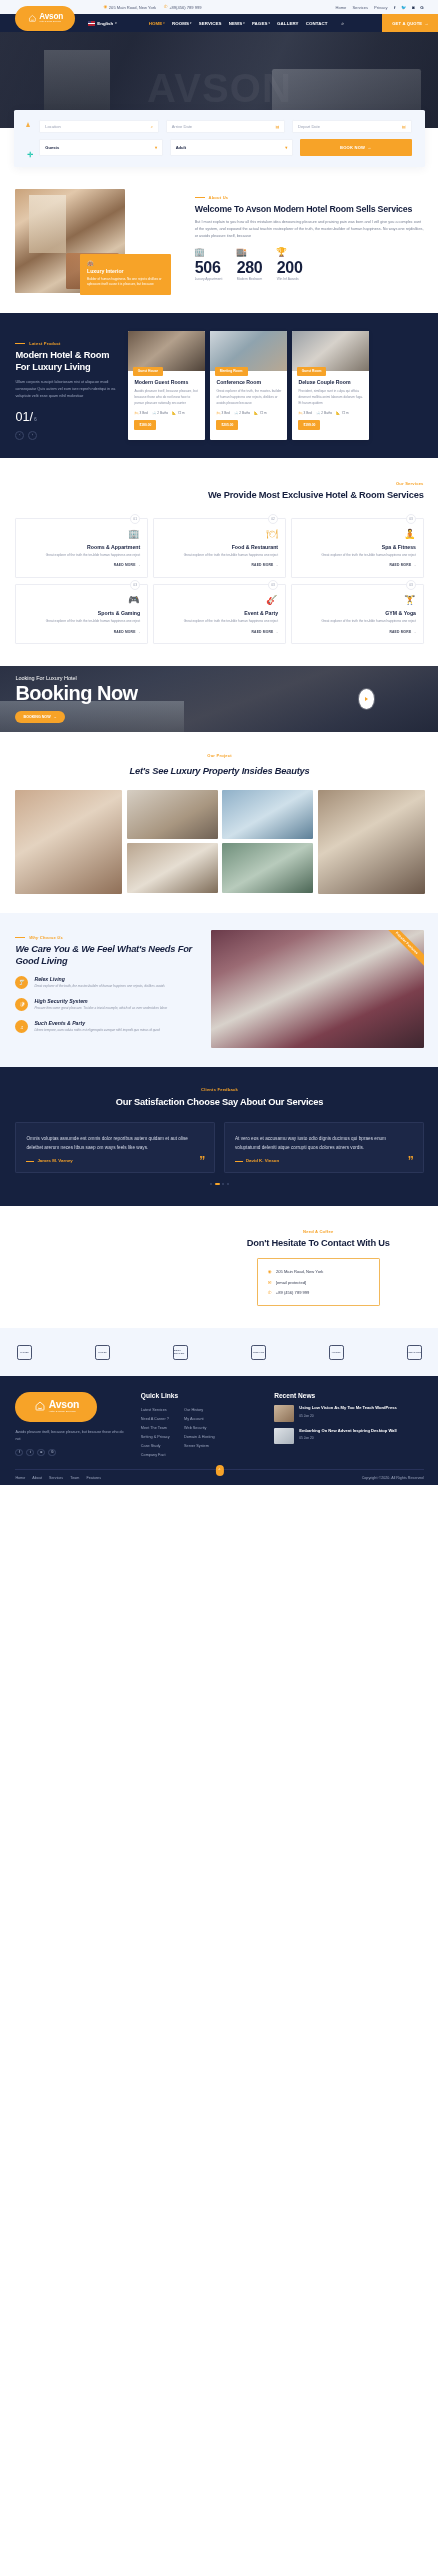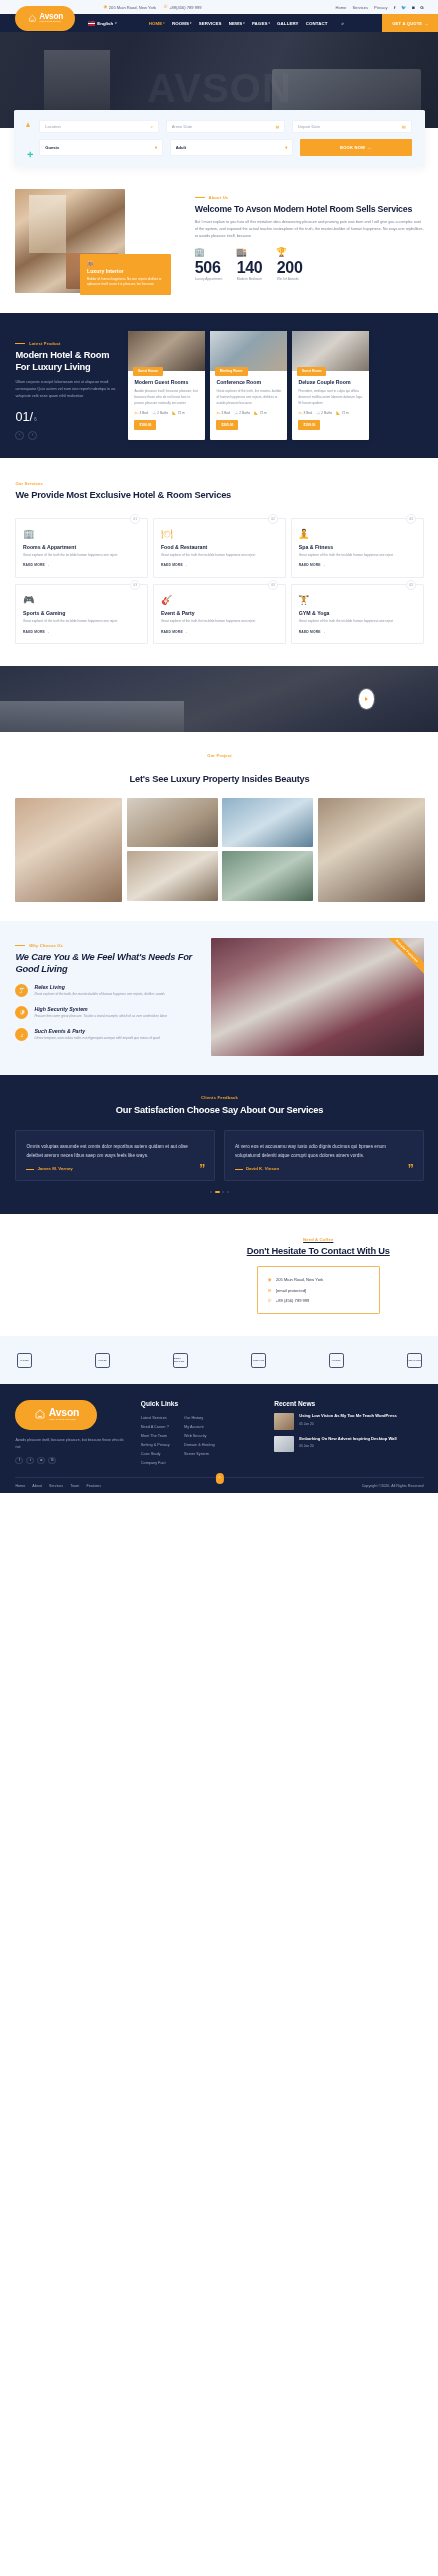--- a/index.html
+++ b/index.html
@@ -161,21 +161,21 @@
            font-size:3.3px; font-weight:bold; padding:2.7px 5px; border-radius:1.1px;}
   .rbody{ padding:7.7px 6px 6.6px;}
   .rtitle{ font-size:5.2px; font-weight:bold; line-height:1.3;}
   .rdesc{ font-size:3.2px; color:#8b92a5; line-height:1.85; margin-top:3.3px;}
   .rmeta{ display:flex; flex-wrap:wrap; gap:4.4px; margin-top:4.4px; font-size:3.2px; color:#6f7689;}
   .rmeta i{ color:#f7a328; font-style:normal; margin-right:1.1px;}
   .rprice{ margin-top:5px; display:inline-block; background:#f7a328; color:#fff;
            font-size:3.3px; font-weight:bold; padding:2.7px 5px; border-radius:1.1px;}
 
   
-  .services{ padding:18.7px 15.4px 22px; text-align:left;border-radius:24px;}
+  .services{ padding:18.7px 15.4px 22px; text-align:right;border-radius:24px;}
   .services .sec-h2{ margin-top:3.3px;}
   .sgrid{ display:flex; flex-wrap:wrap; gap:5.5px; margin-top:15.4px; justify-content:center;}
   .scard{ width:calc((100% - 11px)/3); border:0.5px solid #ecedf3; border-radius:1.1px;
           padding:11px 6.6px 8.8px; position:relative; background:#fff;}
   .snum{ position:absolute; right:6.6px; top:-5px; width:10px;height:10px;border-radius:50%;
          background:#fff; border:0.5px solid #ecedf3; color:#9aa1b4; font-size:3.3px;
          display:flex;align-items:center;justify-content:center;}
   .sic{ font-size:9.3px; color:#f0b042; line-height:1;}
   .st{ font-size:5.2px; font-weight:bold; margin-top:5px;}
   .sp{ font-size:3.2px; color:#8b92a5; line-height:1.85; margin-top:2.7px;}
@@ -197,21 +197,21 @@
   .banner-btn{ display:inline-flex; align-items:center; gap:2.7px; margin-top:6.6px;
     background:#f7a328; color:#fff; font-size:3.6px; font-weight:bold; padding:4.4px 8.2px; border-radius:8.8px;}
   .play{ position:absolute; right:65px; top:50%; transform:translateY(-50%);
     width:15.4px;height:20px;border-radius:50%; background:#fff; display:flex;align-items:center;
     justify-content:center; box-shadow:0 0 0 1.1px rgba(255,255,255,.25);}
   .play:after{ content:""; border-left:3.8px solid #f7a328; border-top:2.5px solid transparent;
                border-bottom:2.5px solid transparent; margin-left:1.1px;}
 
   
   .project{ padding:16.5px 15.4px 18.7px; text-align:center;}
-  .project .sec-h2{ margin-top:15px;}
+  .project .sec-h2{ margin-top:7px;font-style:italic;}
   .pgrid{ display:flex; gap:4.4px; margin-top:12px;}
   .pcol{ display:flex; flex-direction:column; gap:4.4px;}
   .pimg{ border-radius:1.1px; }
   .p1{ width:107px;height:104px; background:linear-gradient(150deg,#caa98d,#e4d3c0 40%,#8f6f57);}
   .p2{ width:91px;height:49px; background:linear-gradient(150deg,#d6cec3,#a89680 60%,#6f6154);}
   .p3{ width:91px;height:50px; background:linear-gradient(150deg,#b9a58f,#e6ded2 50%,#7e6c58);}
   .p4{ width:91px;height:49px; background:linear-gradient(150deg,#8fb0c8,#cfe0ea 50%,#5c7f97);}
   .p5{ width:91px;height:50px; background:linear-gradient(150deg,#6f8f7b,#b8cbbc 50%,#4b6655);}
   .p6{ width:107px;height:104px; background:linear-gradient(150deg,#a38d76,#ddd0bd 40%,#6b584a);}
 
@@ -236,21 +236,21 @@
   .tcard{ flex:1; background:#1c2747; border:0.5px solid #2a3558; border-radius:1.1px; padding:11px 10px 8.8px; text-align:left; position:relative;}
   .tq{ font-size:4.7px; color:#d6dbe9; line-height:1.95;}
   .tn{ margin-top:6.6px; font-size:4.4px; font-weight:bold; color:#f7a328; display:flex; align-items:center; gap:3.3px;}
   .tn:before{ content:""; width:7.7px;height:0.8px;background:#f7a328;display:inline-block;}
   .tmark{ position:absolute; right:8.8px; bottom:5.5px; color:#f7a328; font-size:12px; font-weight:bold; line-height:1;}
   .dots{ display:flex; gap:2.7px; justify-content:center; margin-top:10px;}
   .dot{ width:2.2px;height:2.2px;border-radius:50%;background:#3a4668;}
   .dot.on{ background:#f7a328; width:5px; border-radius:1.1px;}
 
   
-  .contact{ padding:18.7px 15.4px 22px; display:flex; gap:16.5px; align-items:center;text-decoration:underline;}
+  .contact{ padding:18.7px 15.4px 22px; display:flex; gap:16.5px; align-items:center;}
   .c-left{ width:181px;}
   .contact-right{ flex:1; text-align:center;}
   .contact-right .sec-h2{ margin:3.3px 0 7.7px; font-size:9.3px;}
   .cbox{ border:0.5px solid #f2b85a; border-radius:1.1px; padding:7.7px 10px; text-align:left; display:inline-block; min-width:123px;}
   .crow{ display:flex; align-items:center; gap:4.4px; font-size:4.1px; color:#3a4056; padding:2.7px 0;}
   .crow i{ color:#f7a328; font-style:normal; font-size:4.4px;}
 
   
   .brands{ background:#f2f6fd; padding:13px 15.4px; display:flex; justify-content:space-between; align-items:center;}
   .brand{ width:18.7px;height:22px; color:#2b3657; opacity:.85; font-size:2.2px; display:flex;
@@ -428,21 +428,21 @@
       <div class="sec-h2">Welcome To Avson Modern Hotel Room Sells Services</div>
       <div class="lead">But I must explain to you how all this mistaken idea denouncing pleasure and praising pain was born and I will give you a complec ount of the system, and expound the actual teachin reatexplorer of the truth, the master-builder of human happiness. No ways one rejdislikes, or avoids pleasure itself, because</div>
       <div class="stats">
         <div class="stat">
           <div class="stat-ic">🏢</div>
           <div class="stat-n">506</div>
           <div class="stat-l">Luxury Appartment</div>
         </div>
         <div class="stat">
           <div class="stat-ic">🏬</div>
-          <div class="stat-n">140</div>
+          <div class="stat-n">280</div>
           <div class="stat-l">Modern Bedroom</div>
         </div>
         <div class="stat">
           <div class="stat-ic">🏆</div>
           <div class="stat-n">200</div>
           <div class="stat-l">Win Inf Awards</div>
         </div>
       </div>
     </div>
   </div>
@@ -563,20 +563,28 @@
         <div class="sic">🏋</div>
         <div class="st">GYM &amp; Yoga</div>
         <div class="sp">Great explorer of the truth the ter-blde human happiness one reject</div>
         <span class="sread"><span>RAED MORE</span> →</span>
       </div>
 
     </div>
   </div>
 
   <div class="banner">
+    <div class="banner-in">
+      <div class="banner-sub">Looking For Luxury Hotel</div>
+      <div class="banner-h">Booking Now</div>
+      <div class="banner-btn">
+        <span>BOOKING NOW</span>
+        <span>→</span>
+      </div>
+    </div>
     <div class="play"></div>
   </div>
 
   <div class="project">
     <span class="sec-tag">Our Project</span>
     <div class="sec-h2">Let's See Luxury Property Insides Beautys</div>
     <div class="pgrid">
       <div class="pcol">
         <div class="pimg p1"></div>
       </div>

